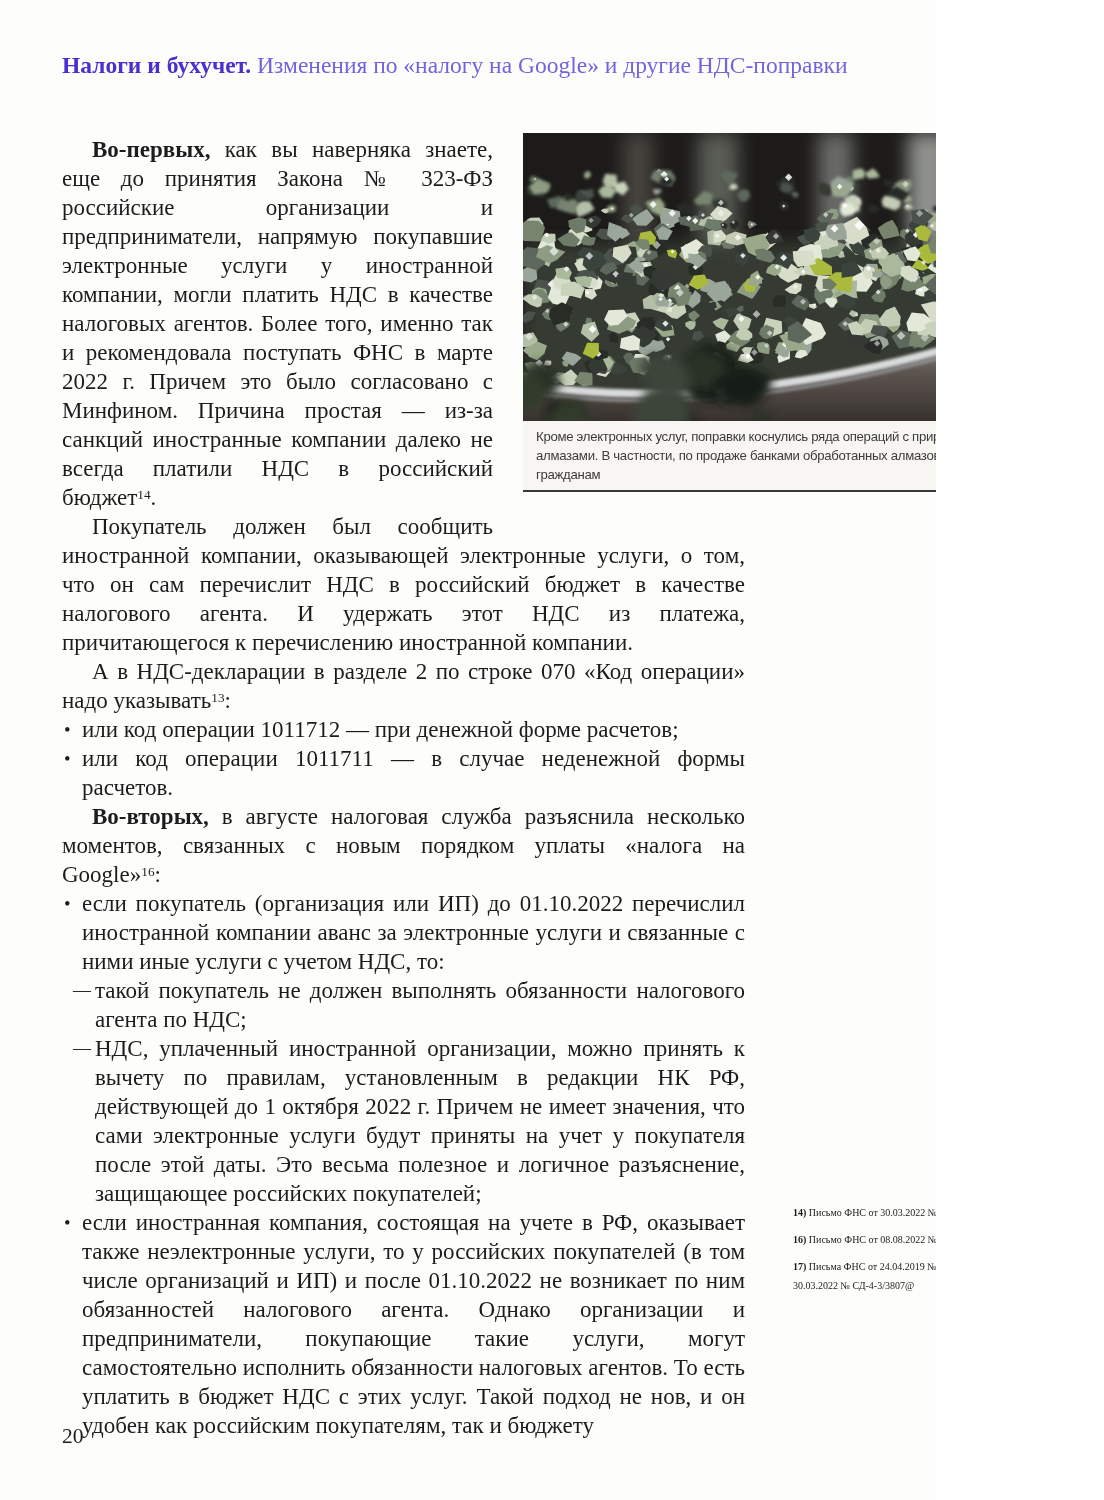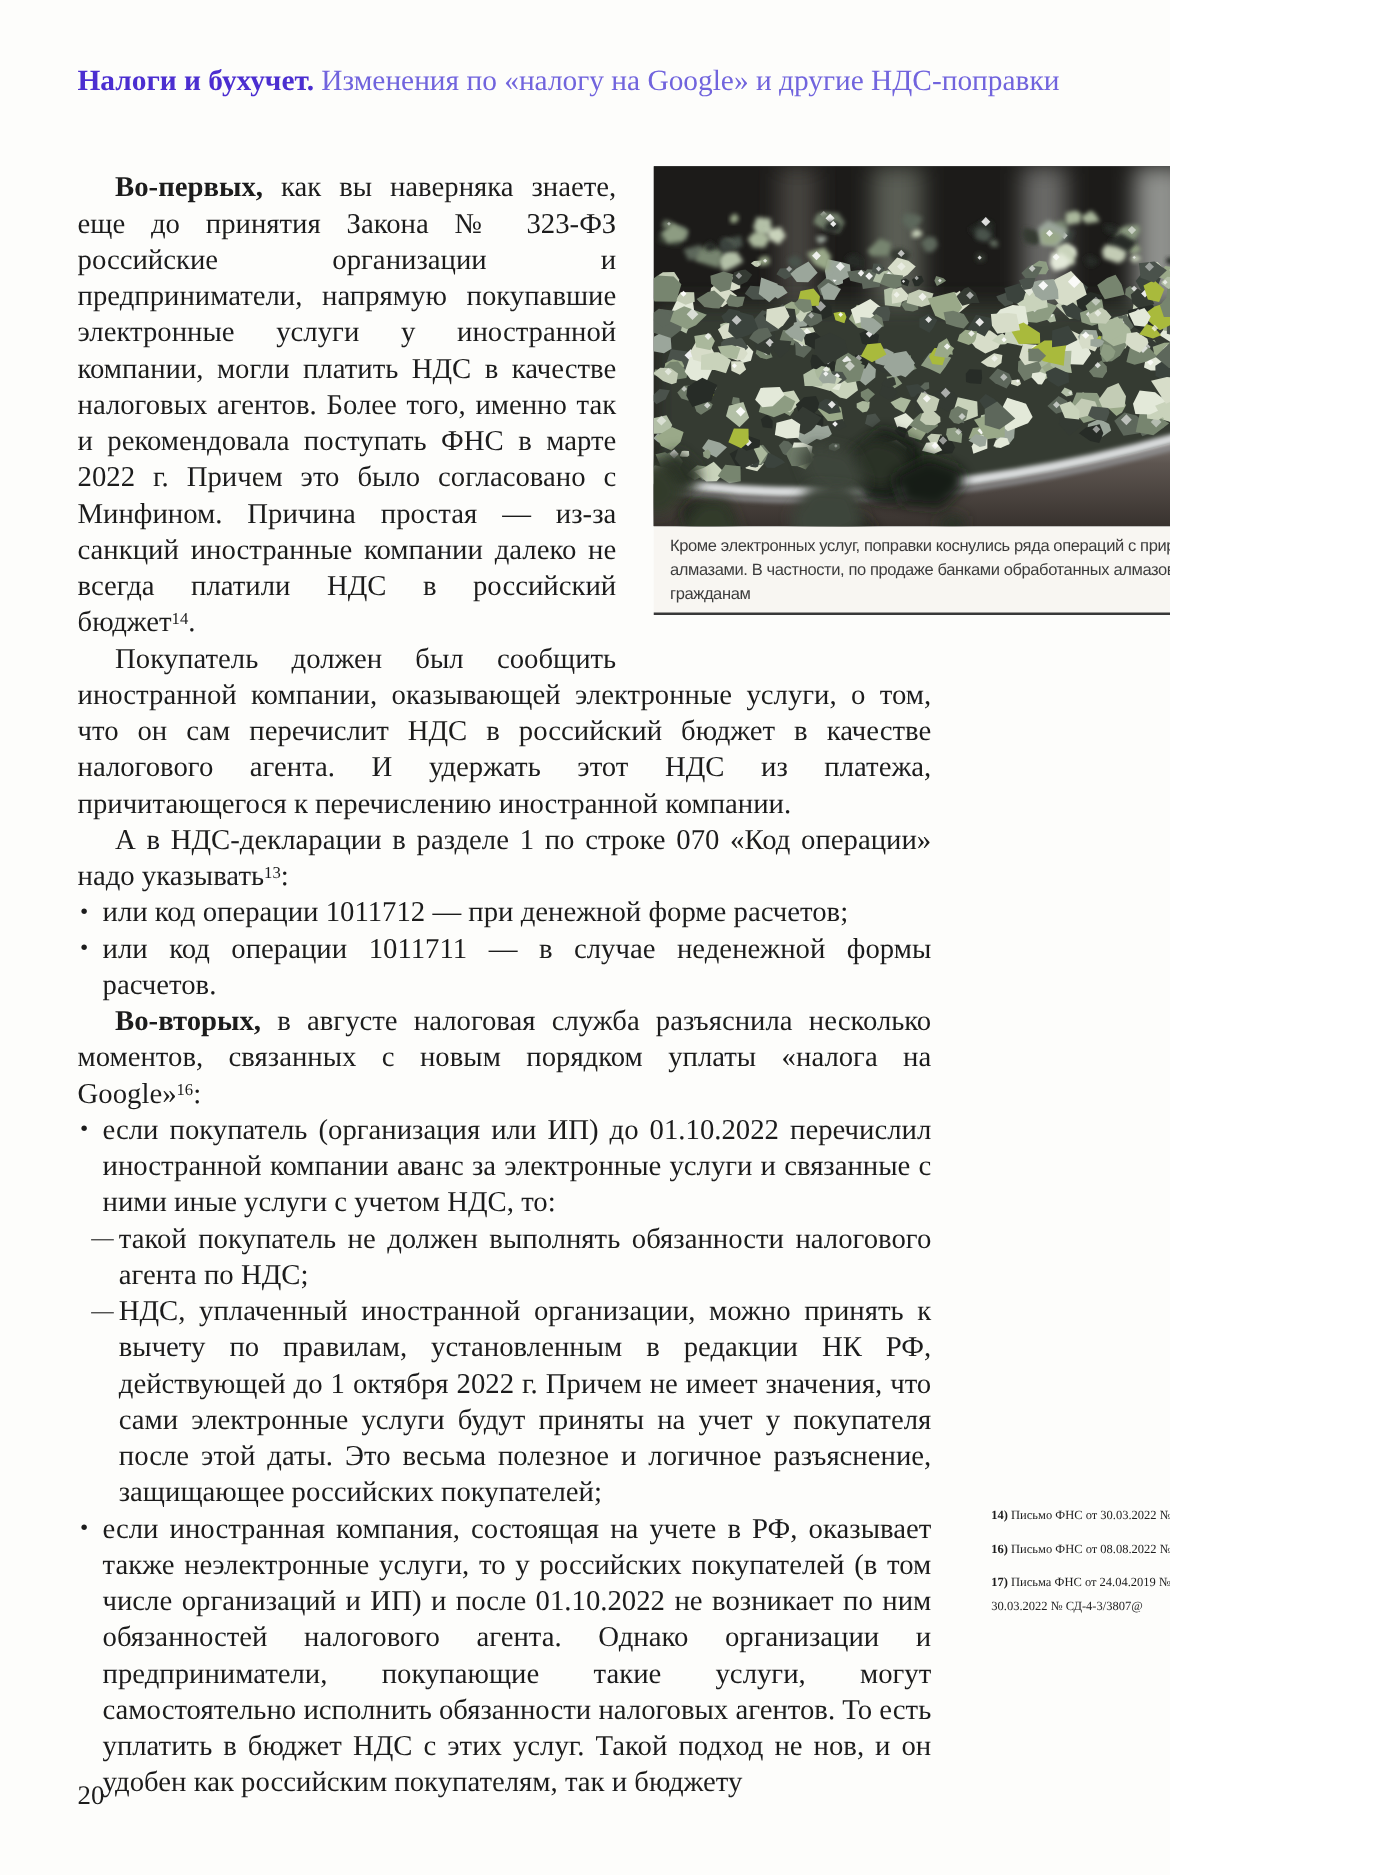--- a/index.html
+++ b/index.html
@@ -696,21 +696,21 @@
           </g>
       </svg>
       <div class="caption">Кроме электронных услуг, поправки коснулись ряда операций с природными алмазами. В частности, по продаже банками обработанных алмазов гражданам</div>
     </div>
 
     <p class="indent"><b>Во-первых,</b>
       <span>как вы наверняка знаете, еще до принятия Закона № 323-ФЗ российские организации и предприниматели, напрямую покупавшие электронные услуги у иностранной компании, могли платить НДС в качестве налоговых агентов. Более того, именно так и рекомендовала поступать ФНС в марте 2022 г. Причем это было согласовано с Минфином. Причина простая — из-за санкций иностранные компании далеко не всегда платили НДС в российский бюджет</span><sup class="fnref">14</sup><span>.</span></p>
 
     <p class="indent">Покупатель должен был сообщить иностранной компании, оказывающей электронные услуги, о том, что он сам перечислит НДС в российский бюджет в качестве налогового агента. И удержать этот НДС из платежа, причитающегося к перечислению иностранной компании.</p>
 
-    <p class="indent"><span>А в НДС-декларации в разделе 1 по строке 070 «Код операции» надо указывать</span><sup class="fnref">13</sup><span>:</span></p>
+    <p class="indent"><span>А в НДС-декларации в разделе 2 по строке 070 «Код операции» надо указывать</span><sup class="fnref">13</sup><span>:</span></p>
 
     <ul class="bullets">
       <li>или код операции 1011712 — при денежной форме расчетов;</li>
       <li>или код операции 1011711 — в случае неденежной формы расчетов.</li>
     </ul>
 
     <p class="indent"><b>Во-вторых,</b>
       <span>в августе налоговая служба разъяснила несколько моментов, связанных с новым порядком уплаты «налога на Google»</span><sup class="fnref">16</sup><span>:</span></p>
 
     <ul class="bullets">

